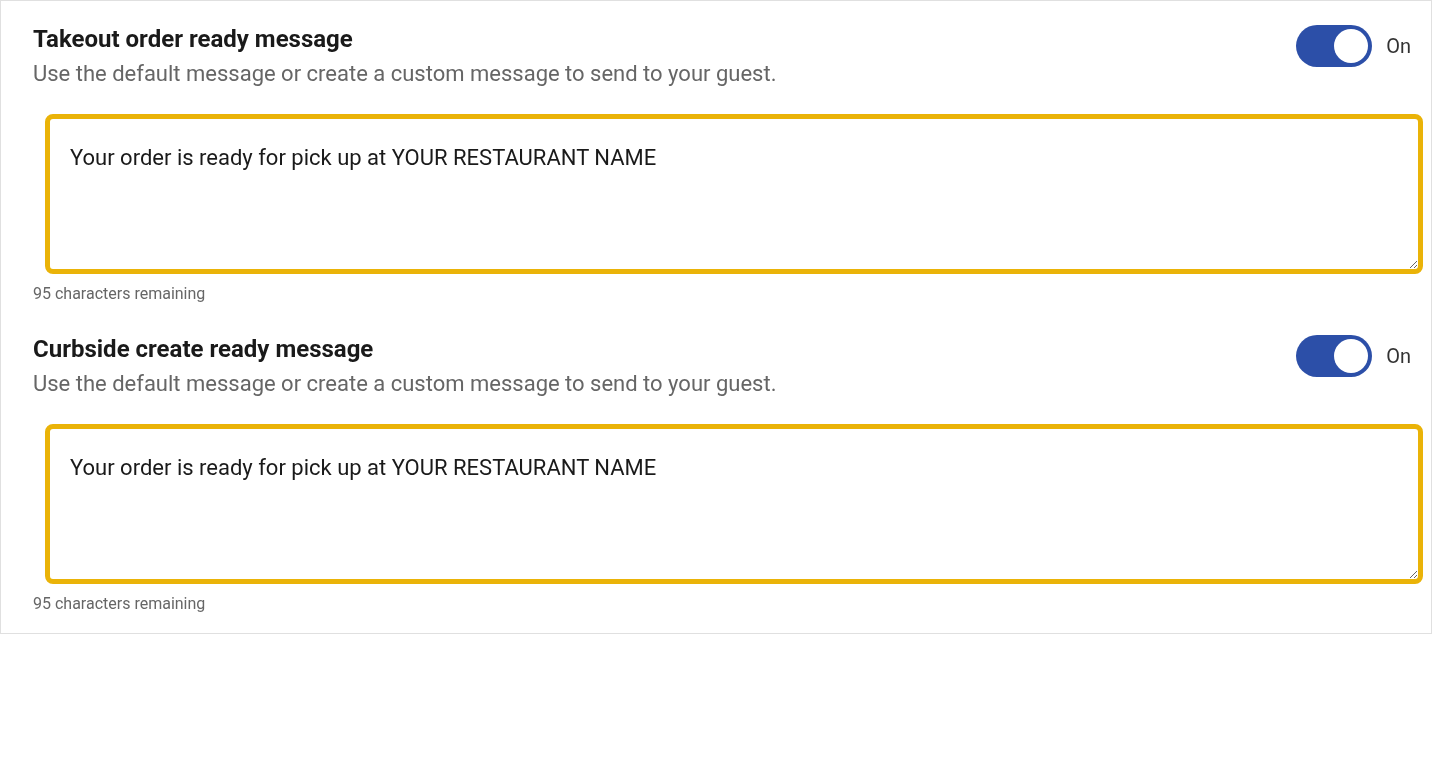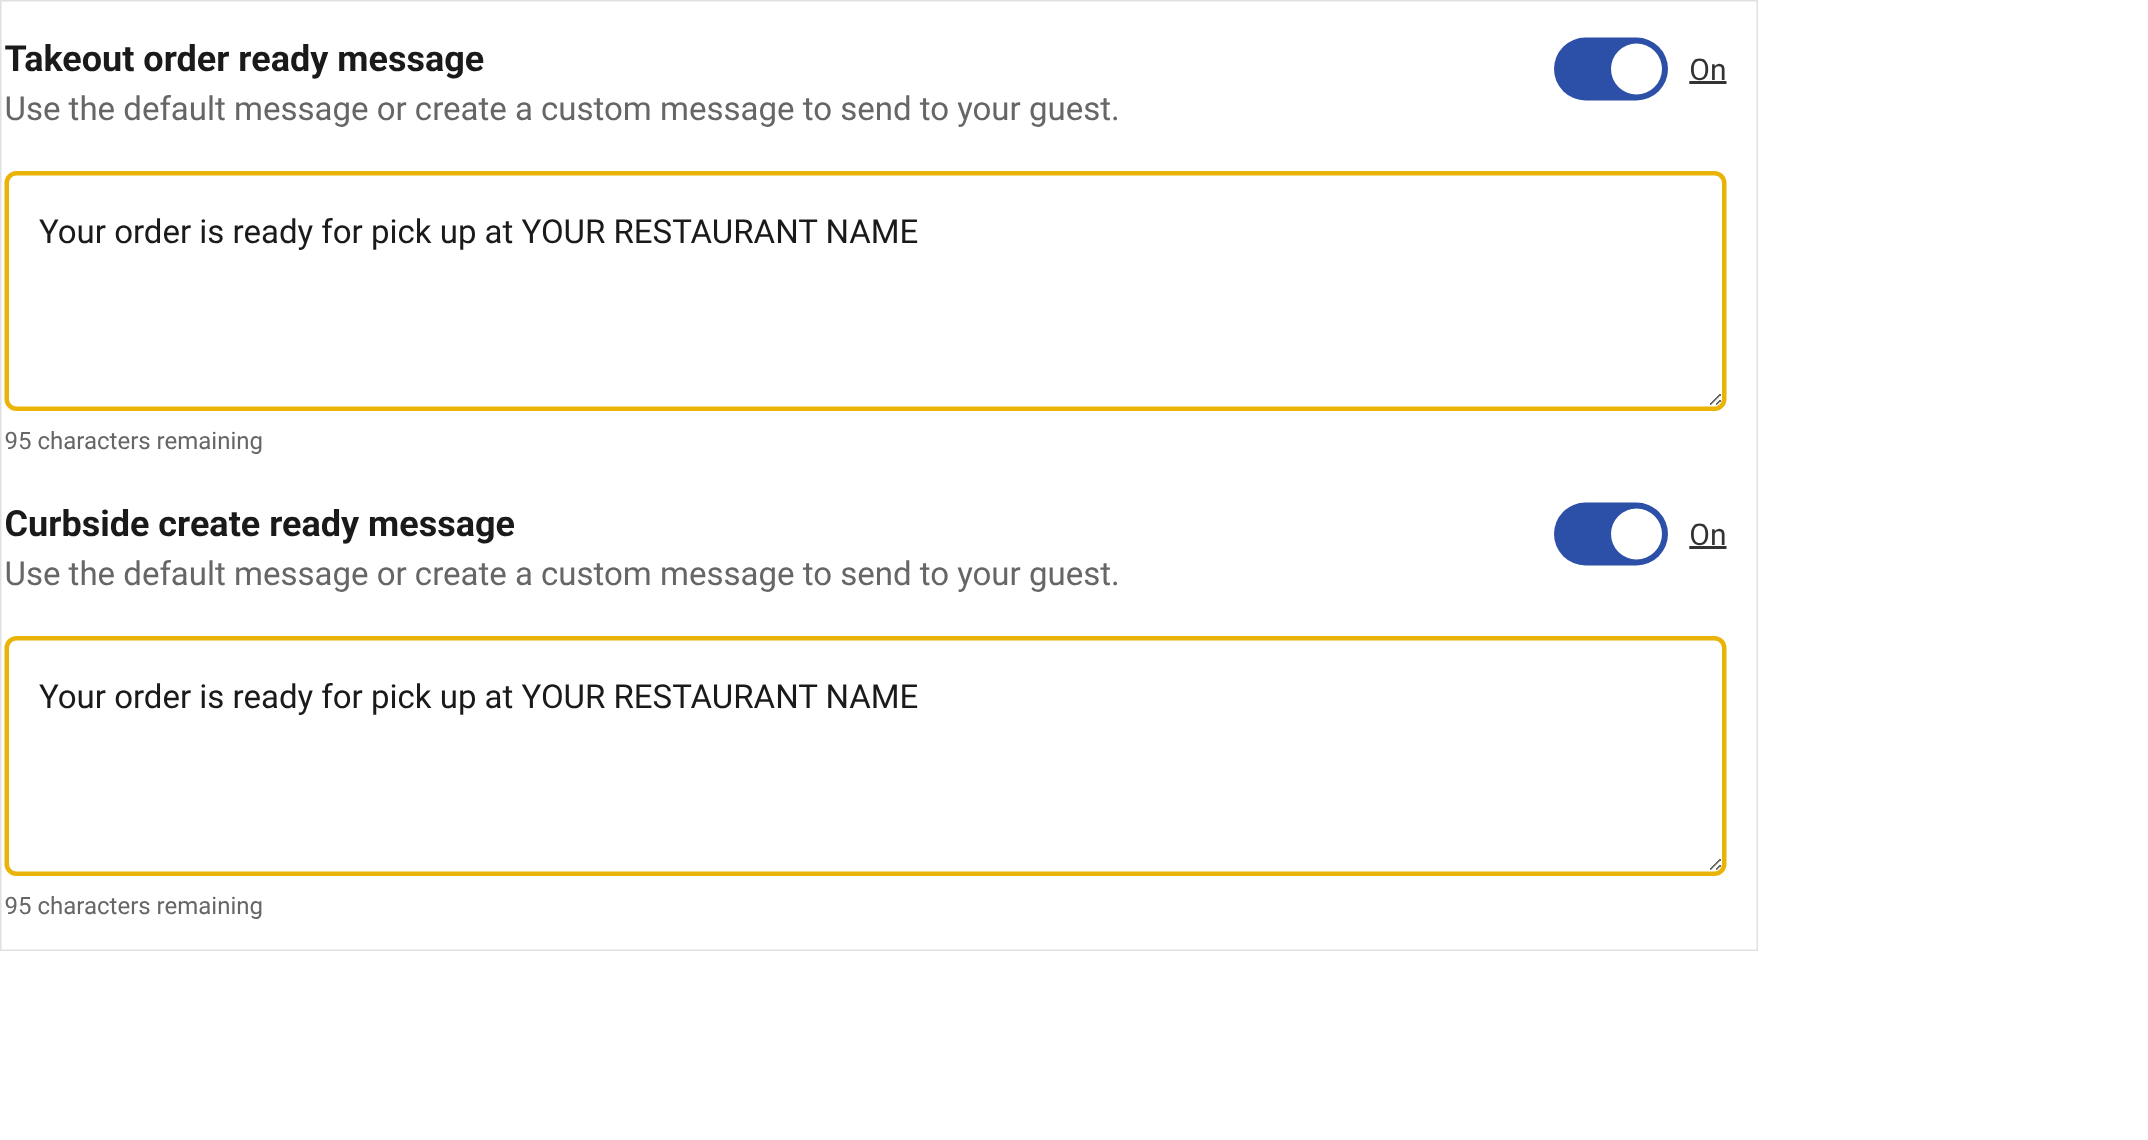--- a/index.html
+++ b/index.html
@@ -6,24 +6,24 @@
       box-sizing: border-box;
       margin: 0;
       padding: 0;
     }
     body {
       font-family: -apple-system, BlinkMacSystemFont, "Segoe UI", Roboto, "Helvetica Neue", Arial, sans-serif;
       background: #ffffff;
       padding: 0;
     }
     .container {
-      width: 1172px;
+      width: 1432px;
       border: 1px solid #e0e0e0;
       background: #ffffff;
-      padding: 24px 20px 20px 2px;
+      padding: 24px 20px 20px 32px;
     }
     .section {
       margin-bottom: 32px;
     }
     .section:last-child {
       margin-bottom: 0;
     }
     .section-header {
       display: flex;
       justify-content: space-between;
@@ -58,36 +58,36 @@
       top: 4px;
       right: 4px;
       width: 34px;
       height: 34px;
       background: #ffffff;
       border-radius: 50%;
     }
     .toggle-label {
       font-size: 20px;
       color: #333333;
-      text-decoration: underline;
     }
     .textarea-wrap {
       margin-bottom: 6px;
     }
     textarea {
       width: 100%;
       height: 160px;
-      border: 3px solid #eab308;
+      border: 5px solid #eab308;
       border-radius: 8px;
       padding: 24px 20px;
       font-size: 22px;
       font-family: inherit;
       color: #1a1a1a;
       resize: both;
       line-height: 1.4;
+      margin-left: 12px;
     }
     .char-count {
       font-size: 16px;
       color: #666666;
       margin-top: 6px;
     }
   </style>
 </head>
 <body>
 

